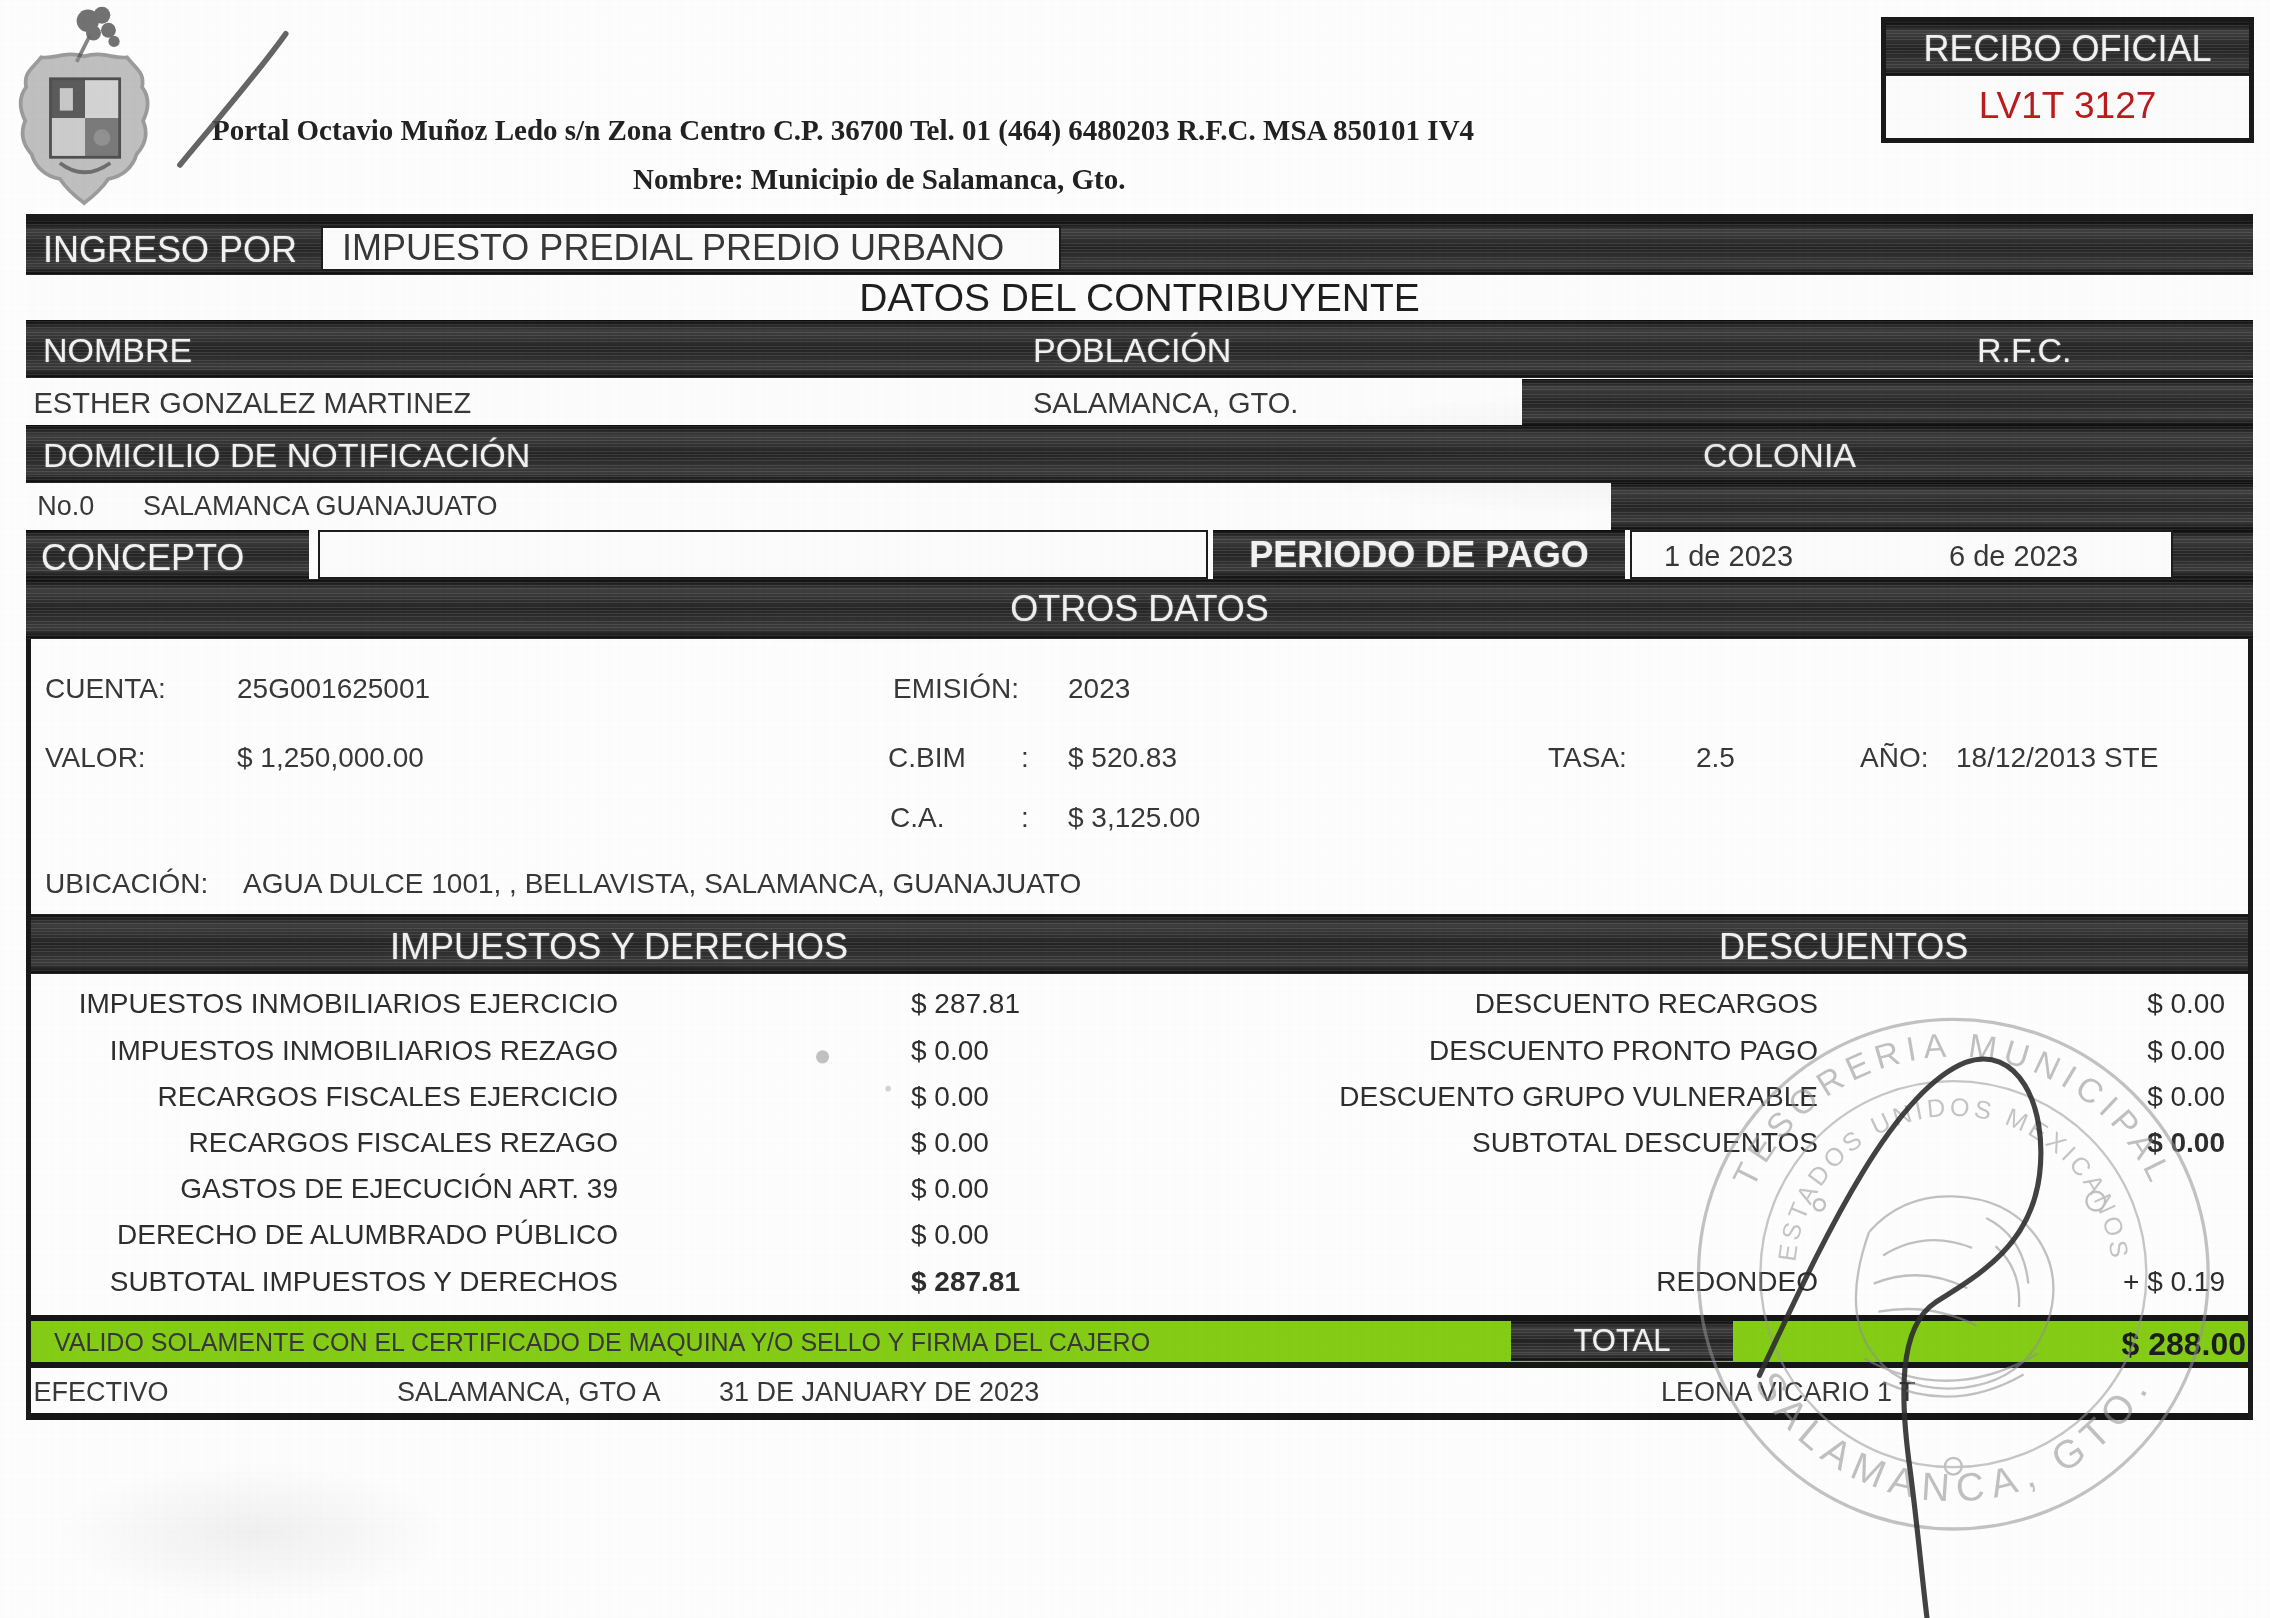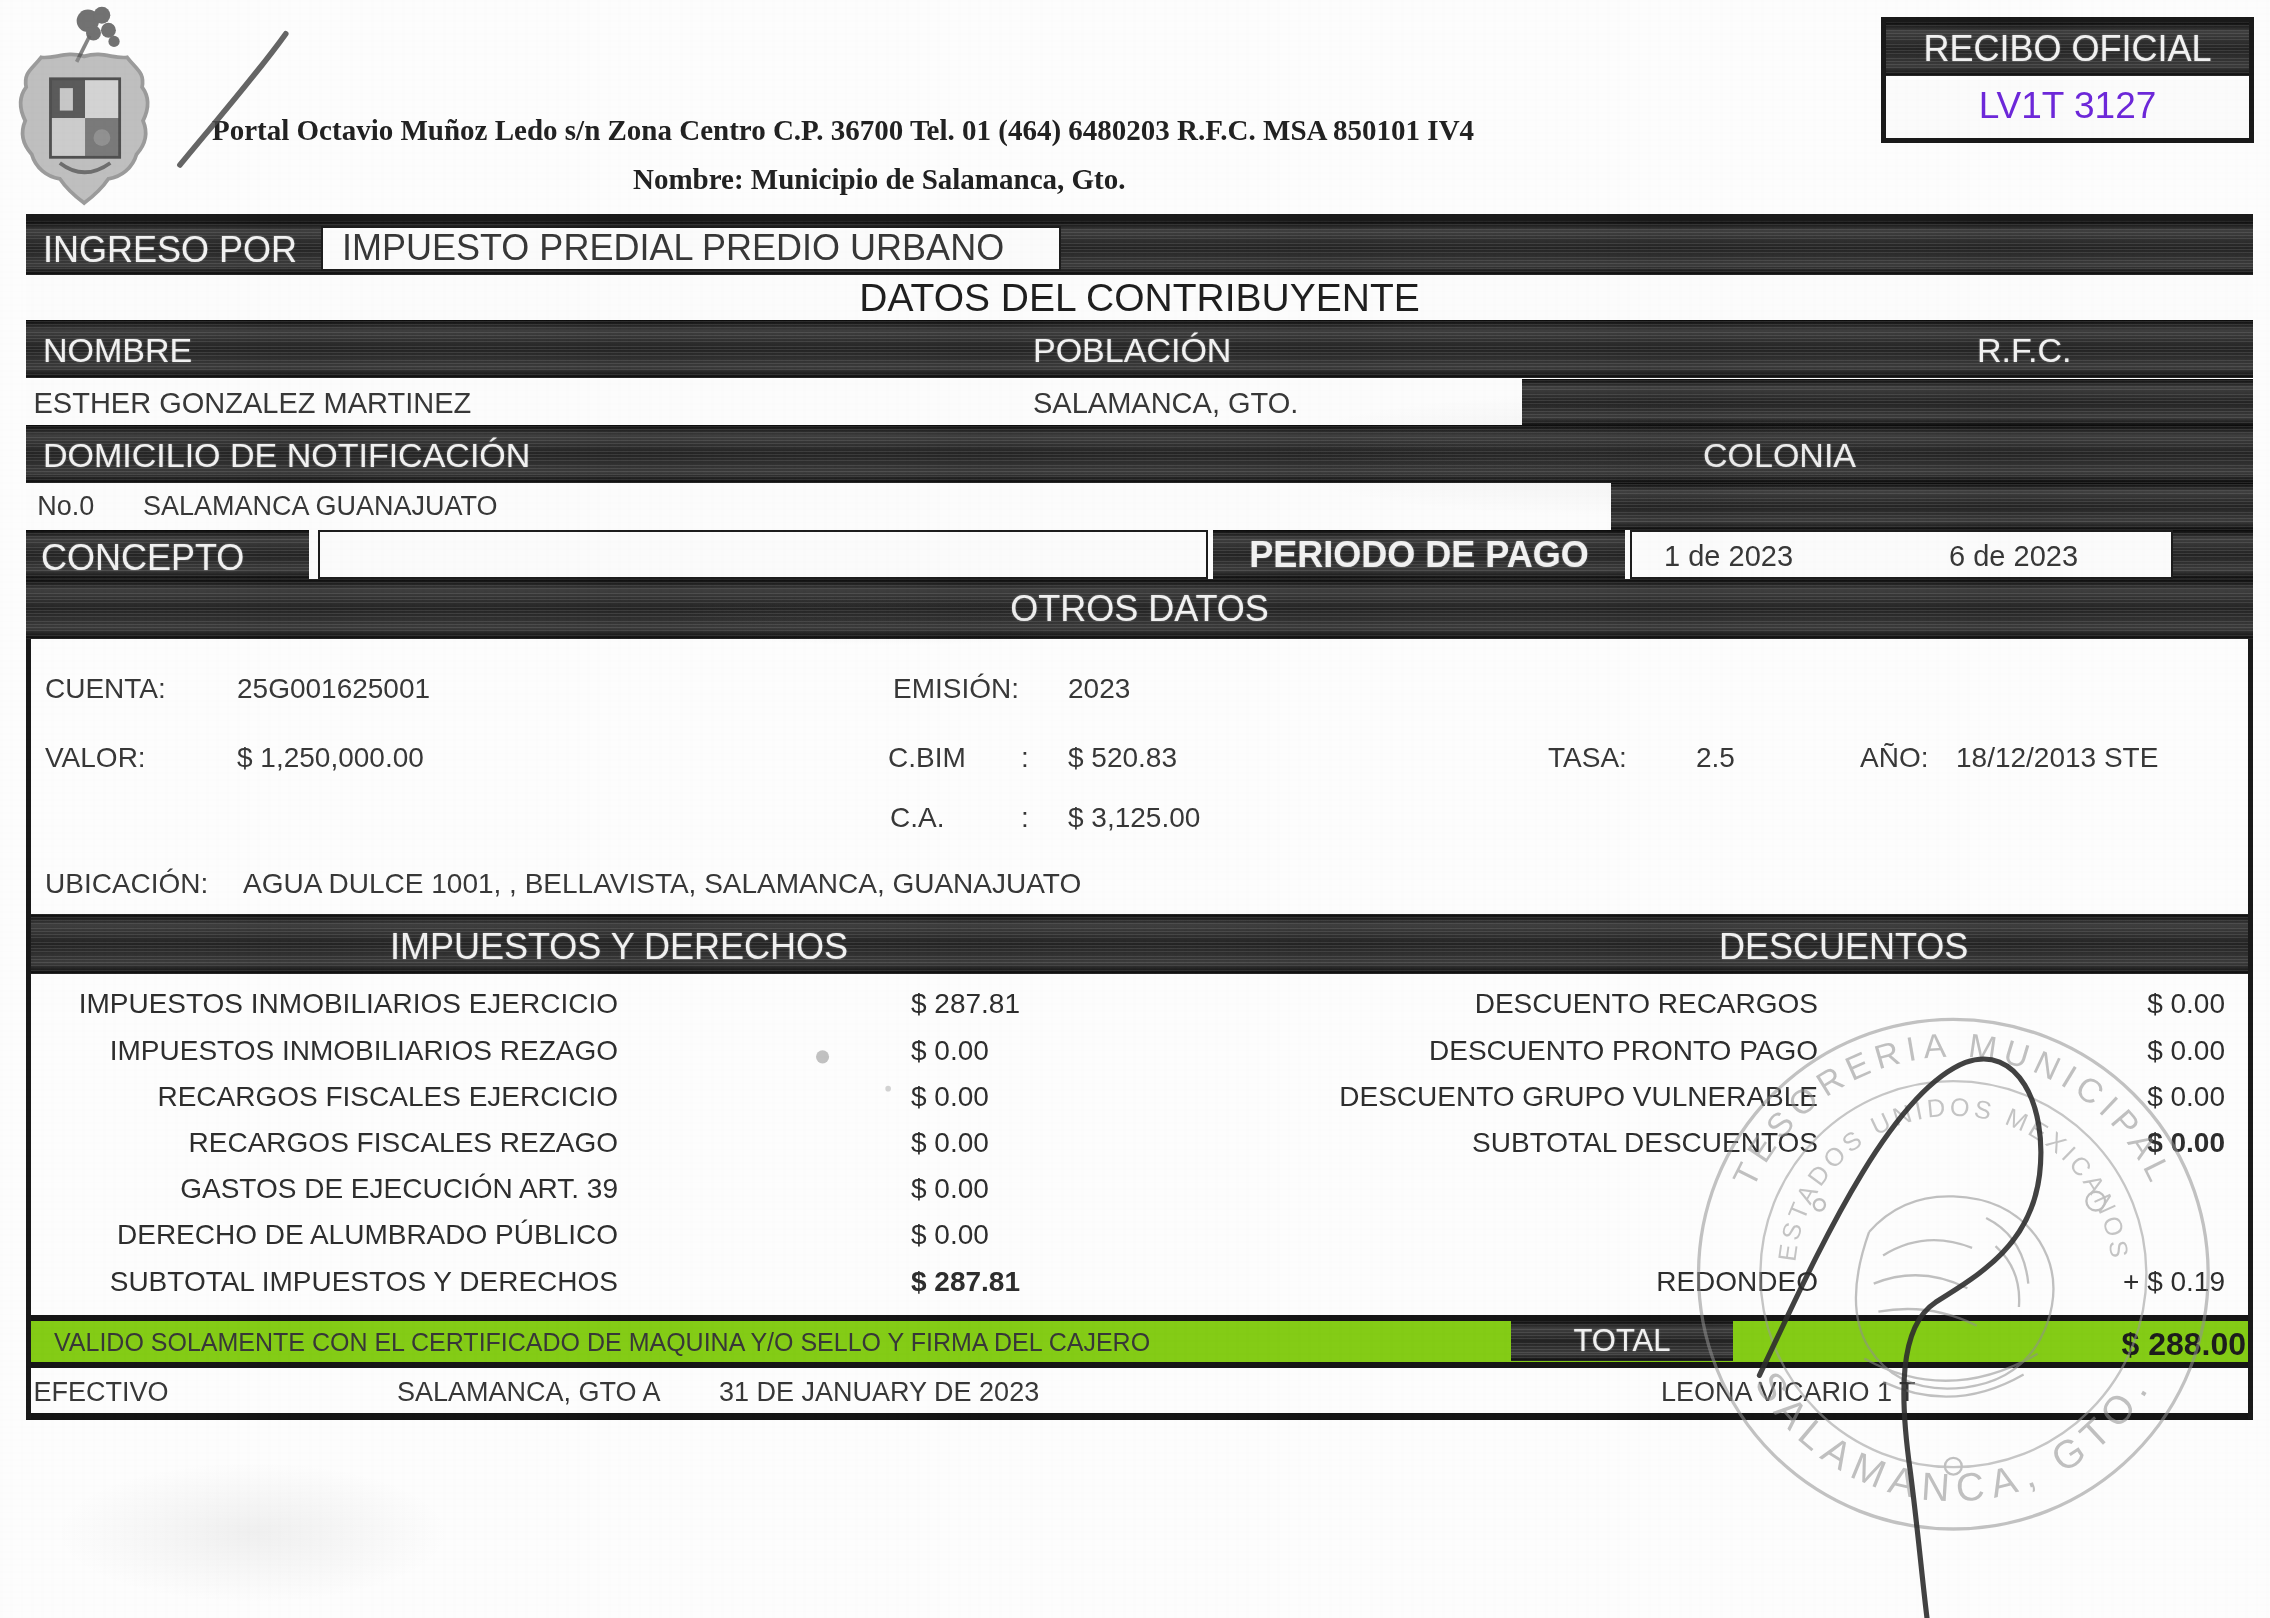--- a/index.html
+++ b/index.html
@@ -62,21 +62,21 @@
   </svg>
 
   <div class="abs serif b" style="left:212px;top:114px;font-size:29px;color:#222;white-space:nowrap;">Portal Octavio Muñoz Ledo s/n Zona Centro C.P. 36700 Tel. 01 (464) 6480203 R.F.C. MSA 850101 IV4</div>
   <div class="abs serif b" style="left:633px;top:163px;font-size:29px;color:#222;white-space:nowrap;">Nombre: Municipio de Salamanca, Gto.</div>
 
   <div class="abs" style="left:1881px;top:17px;width:373px;height:126px;border:5.6px solid #1a1a1a;box-sizing:border-box;background:#fbfbfb;">
     <div class="bar" style="height:54px;display:flex;align-items:center;justify-content:center;">
       <span class="lbl" style="font-size:36px;">RECIBO OFICIAL</span>
     </div>
     <div style="height:60px;display:flex;align-items:center;justify-content:center;">
-      <span class="val" style="font-size:37px;color:#6d28d9;">LV1T 3127</span>
+      <span class="val" style="font-size:37px;color:#b91c1c;">LV1T 3127</span>
     </div>
   </div>
 
   <div class="abs rule" style="left:26px;top:214px;width:2227px;height:7.5px;"></div>
   <div class="abs bar" style="left:26px;top:221px;width:2227px;height:54px;">
     <span class="lbl abs" style="left:17px;top:7.5px;font-size:36px;">INGRESO POR</span>
     <div class="abs whitebox" style="left:295px;top:4.7px;width:740px;height:45px;">
       <span class="val" style="font-size:36px;margin-left:19px;line-height:39px;">IMPUESTO PREDIAL PREDIO URBANO</span>
     </div>
   </div>

